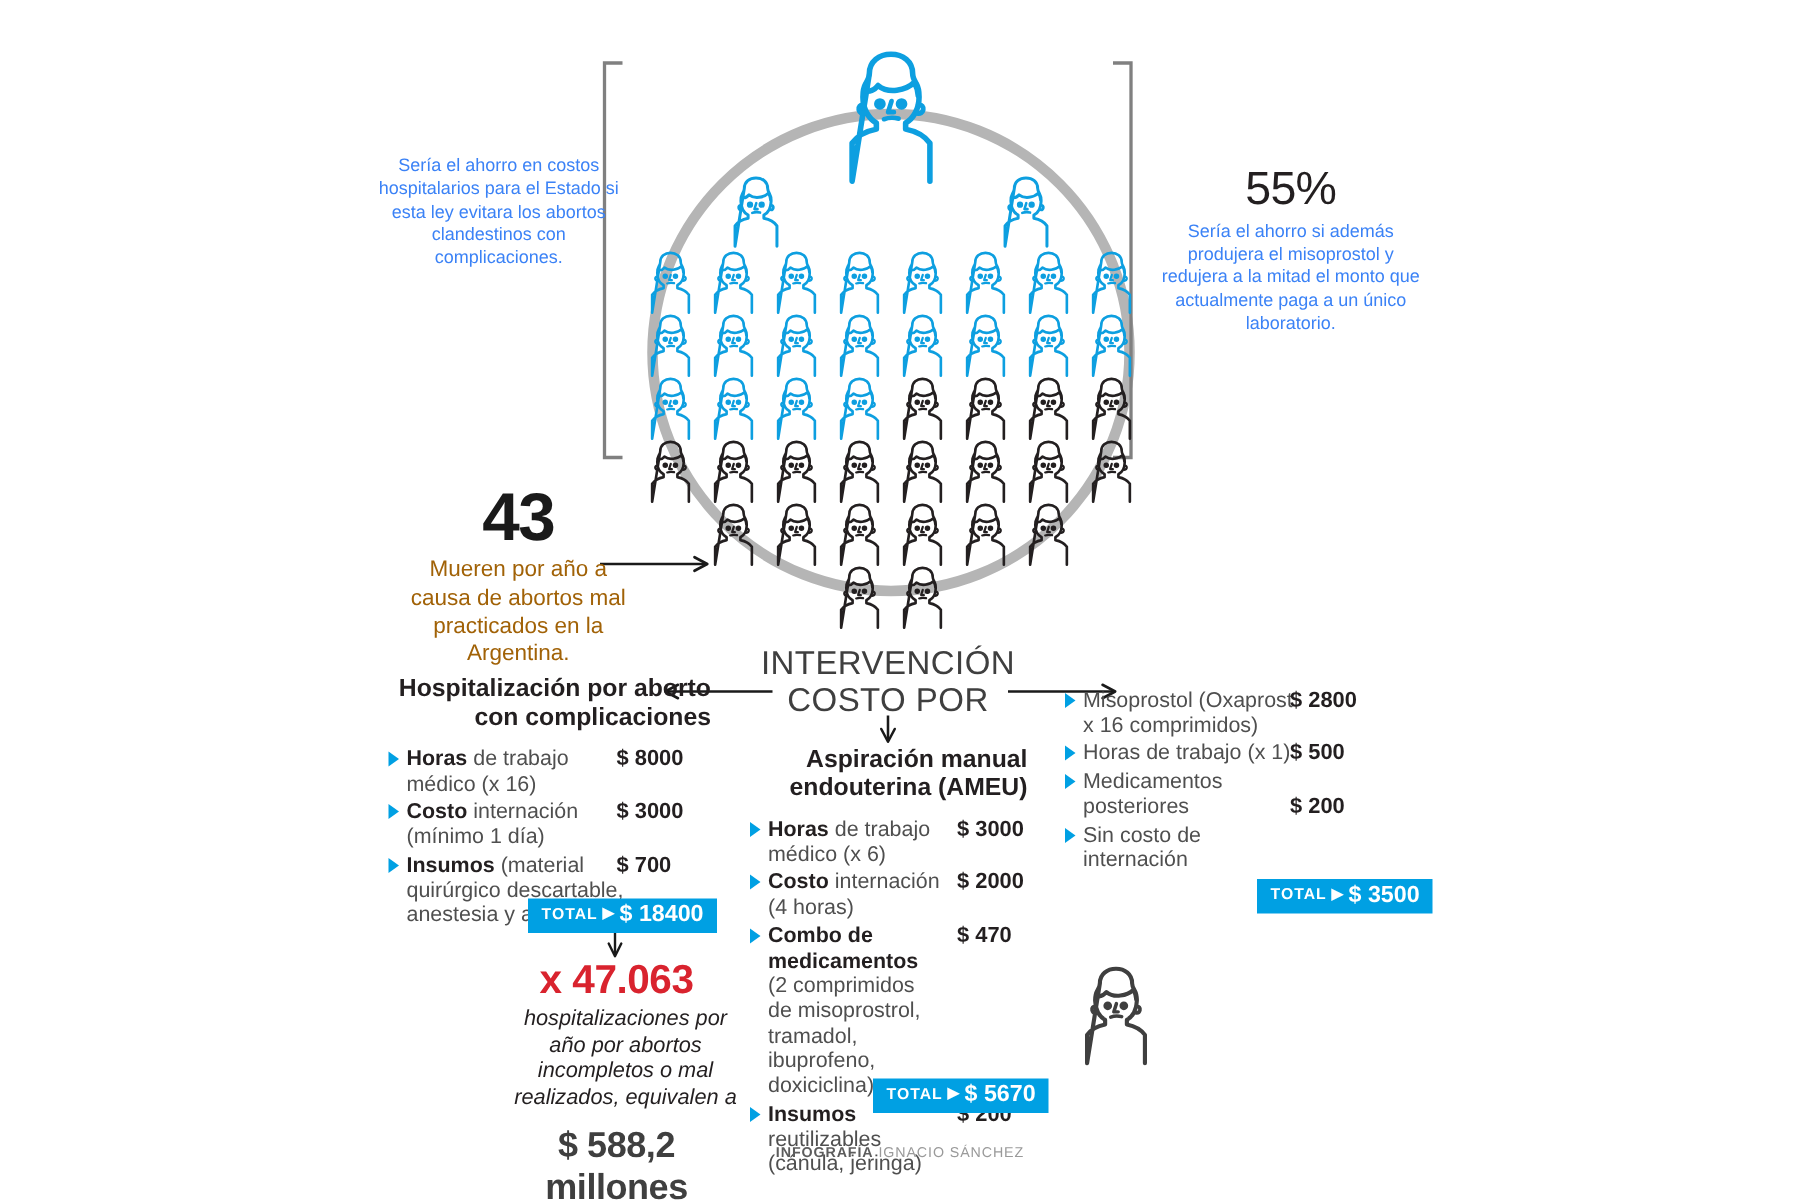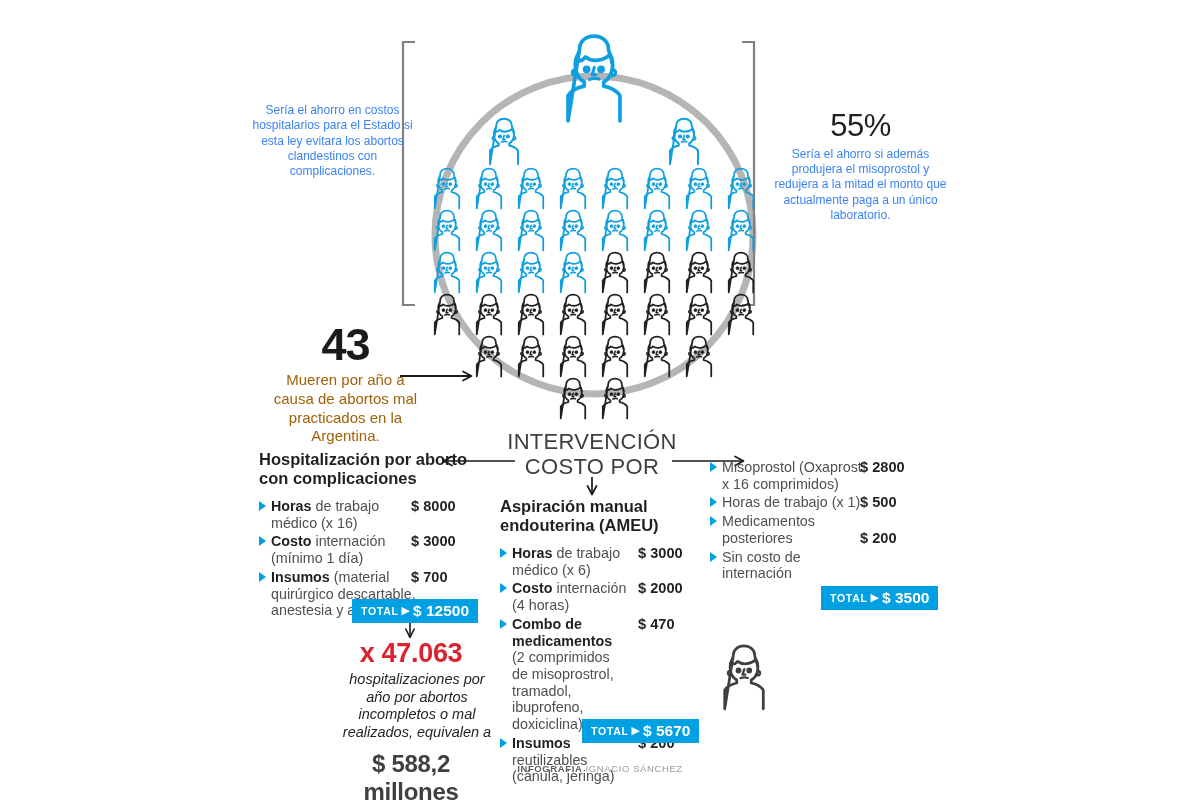--- a/index.html
+++ b/index.html
@@ -32,21 +32,21 @@
   }
 
   
   .center-title{
     font-size:22px;line-height:1.12;text-align:center;color:#3f3f3f;
     letter-spacing:.3px;font-weight:400;
   }
 
   
   .col-head{
-    font-size:16.5px;font-weight:bold;line-height:1.18;text-align:left;
+    font-size:16.5px;font-weight:bold;line-height:1.18;text-align:right;
     color:#231f20;
   }
   .item-row{position:relative;margin-bottom:2px;}
   .item-label{
     font-size:14.3px;line-height:1.17;color:#4f4f4f;
     padding-left:12px;
   }
   .item-label b{color:#231f20;font-weight:bold;}
   .bullet{
     position:absolute;left:0;top:3px;width:0;height:0;
@@ -327,21 +327,21 @@
           <b>Insumos</b><span> (material quirúrgico descartable, anestesia y algodón)</span>
         </div>
         <div class="item-price" style="left:152px;">$ 700</div>
       </div>
 
     </div>
   </div>
 
   <div class="abs" style="left:352px;top:599px;">
     <div class="total-badge">
-      <span class="tl">TOTAL</span><span class="tri">▶</span><span class="tv">$ 12500</span>
+      <span class="tl">TOTAL</span><span class="tri">▶</span><span class="tv">$ 18400</span>
     </div>
   </div>
 
   <div class="abs" style="left:325px;top:640px;width:172px;">
     <div class="red-num">x 47.063</div>
     <div class="red-body" style="margin-top:4px;margin-left:12px;">hospitalizaciones por año por abortos incompletos o mal realizados, equivalen a</div>
     <div class="big-money" style="margin-top:8px;">$ 588,2 millones</div>
   </div>
 
   <div class="abs" style="left:500px;top:497px;width:185px;">
@@ -423,21 +423,21 @@
         <span class="bullet"></span>
         <div class="item-label" style="width:120px;">
           <b></b><span>Sin costo de internación</span>
         </div>
         <div class="item-price" style="left:150px;"></div>
       </div>
 
     </div>
   </div>
 
-  <div class="abs" style="left:821px;top:586px;text-align:center;">
+  <div class="abs" style="left:838px;top:586px;text-align:center;">
     <div class="total-badge">
       <span class="tl">TOTAL</span><span class="tri">▶</span><span class="tv">$ 3500</span>
     </div>
   </div>
 
   <div class="abs credit" style="left:0;top:763px;">
     <b>INFOGRAFÍA</b>
     <span>IGNACIO SÁNCHEZ</span>
   </div>
 

